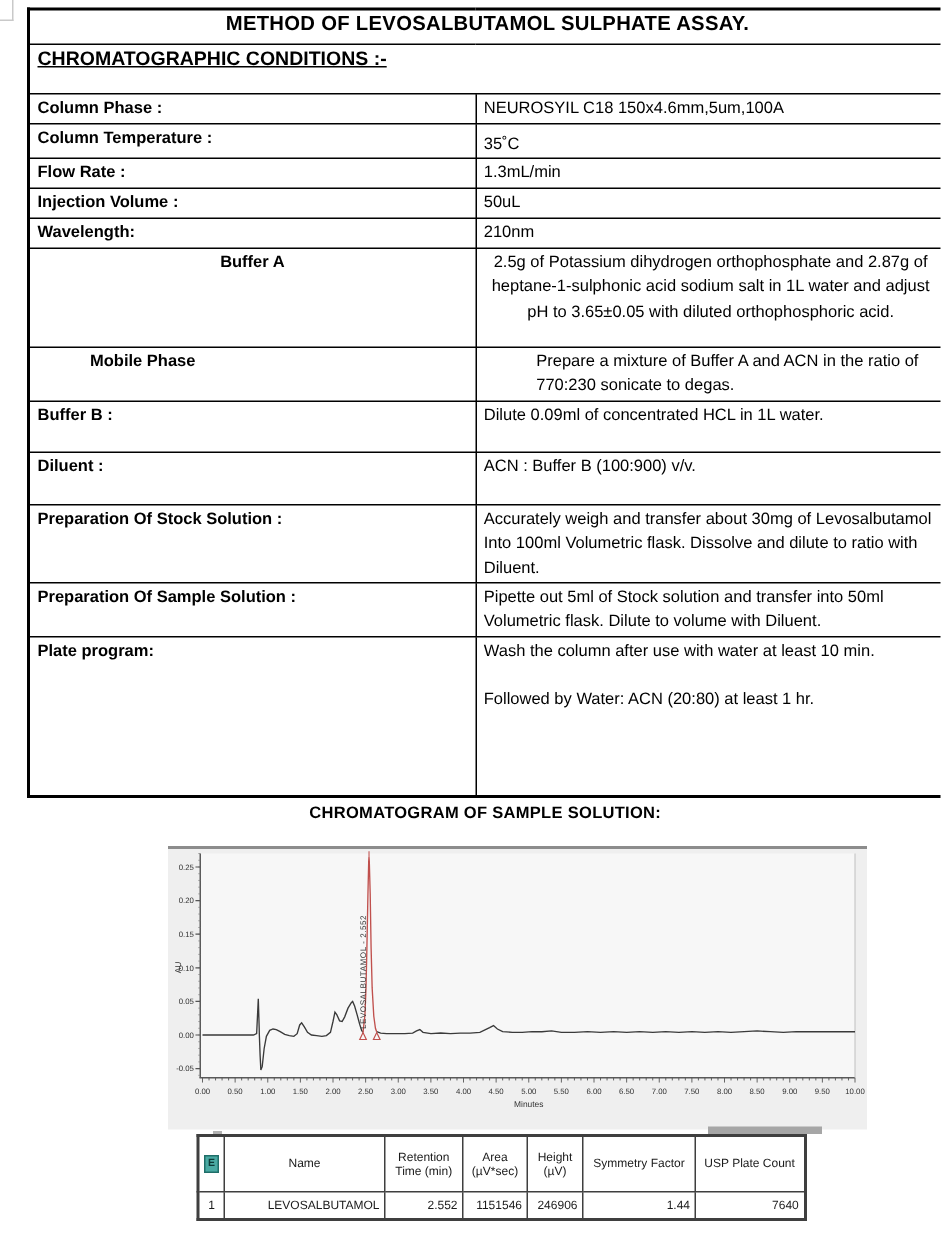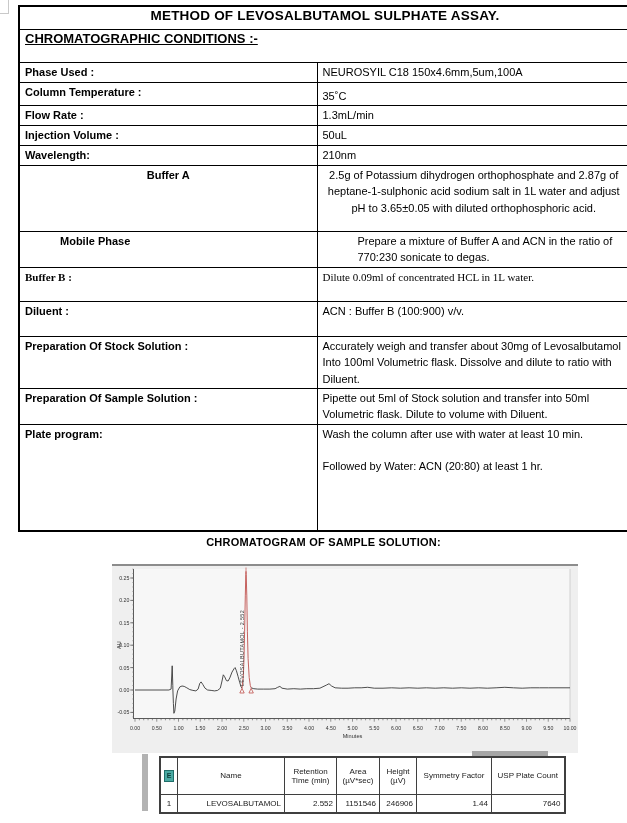--- a/index.html
+++ b/index.html
@@ -20,21 +20,21 @@
   }
   table.cond td{border:1px solid #000;padding:1px 5px;vertical-align:top;overflow:hidden;}
   table.cond{border:2px solid #000;}
   table.cond td.lbl{font-weight:bold;}
   td.title-cell{
     text-align:center;font-weight:bold;font-size:13.5px;height:20px;
     vertical-align:middle;letter-spacing:.2px;
   }
   td.heading-cell{height:30px;vertical-align:bottom;padding-bottom:3px;}
   .section-heading{font-weight:bold;font-size:13px;text-decoration:underline;}
-  tr.h17 td{height:17px;} tr.h20 td{height:20px;margin-left:36px;} tr.h32 td{height:31px;font-family:Liberation Serif, serif;}
+  tr.h17 td{height:17px;} tr.h20 td{height:20px;margin-left:36px;} tr.h32 td{height:31px;}
   tr.h33 td{height:32px;} tr.h34 td{height:33px;padding-left:40px;} tr.h50 td{height:49px;margin-left:30px;}
   tr.h64 td{height:63px;text-align:center;} tr.h105 td{height:103px;}
   td.va-b{vertical-align:bottom;padding-bottom:2px;}
   td.va-m{vertical-align:middle;}
   td.wash-lbl{vertical-align:top;padding-top:34px;}
   .wash-line2{margin-top:16.3px;}
 
   
   .chromo-heading{
     position:absolute;left:10px;top:536px;width:627px;text-align:center;
@@ -44,21 +44,21 @@
     position:absolute;left:112px;top:564px;width:466px;height:189px;
     background:#efefef;border-top:2px solid #8c8c8c;box-sizing:border-box;
   }
   .chromo-box svg{display:block;width:466px;height:187px;}
   .chromo-box svg text{font-family:"Liberation Sans", sans-serif;}
 
   
   .artifact-left{position:absolute;left:142px;top:754px;width:6px;height:57px;background:#b3b3b3;}
   .artifact-topright{position:absolute;left:472px;top:751px;width:76px;height:5px;background:#a6a6a6;}
   table.res{
-    position:absolute;left:159px;top:756px;border-collapse:collapse;table-layout:fixed;
+    position:absolute;left:131px;top:756px;border-collapse:collapse;table-layout:fixed;
     font-size:8px;color:#1a1a1a;background:#fff;
   }
   table.res{border:2px solid #3f3f3f;}
   table.res td,table.res th{border:1px solid #3f3f3f;padding:0 3px;overflow:hidden;}
   table.res th{font-weight:normal;text-align:center;height:36px;vertical-align:middle;line-height:9.5px;}
   table.res td{height:17px;vertical-align:middle;}
   td.num{text-align:right;}
   td.cell-name{text-align:right;padding-left:3px;}
   td.cell-idx{text-align:center;padding:0;}
   .chan-icon{
@@ -80,21 +80,21 @@
   <tbody>
       <tr>
     <td class="title-cell" colspan="2">METHOD OF LEVOSALBUTAMOL SULPHATE ASSAY.</td>
   </tr>
   <tr>
     <td class="heading-cell" colspan="2">
       <span class="section-heading">CHROMATOGRAPHIC CONDITIONS :-</span>
     </td>
   </tr>
   <tr class="h17">
-    <td class="lbl">Phase Used :</td>
+    <td class="lbl">Column Phase :</td>
     <td>NEUROSYIL C18  150x4.6mm,5um,100A</td>
   </tr>
   <tr class="h20">
     <td class="lbl">Column Temperature :</td>
     <td style="vertical-align:bottom">35˚C</td>
   </tr>
   <tr class="h17">
     <td class="lbl">Flow Rate :</td>
     <td>1.3mL/min</td>
   </tr>

